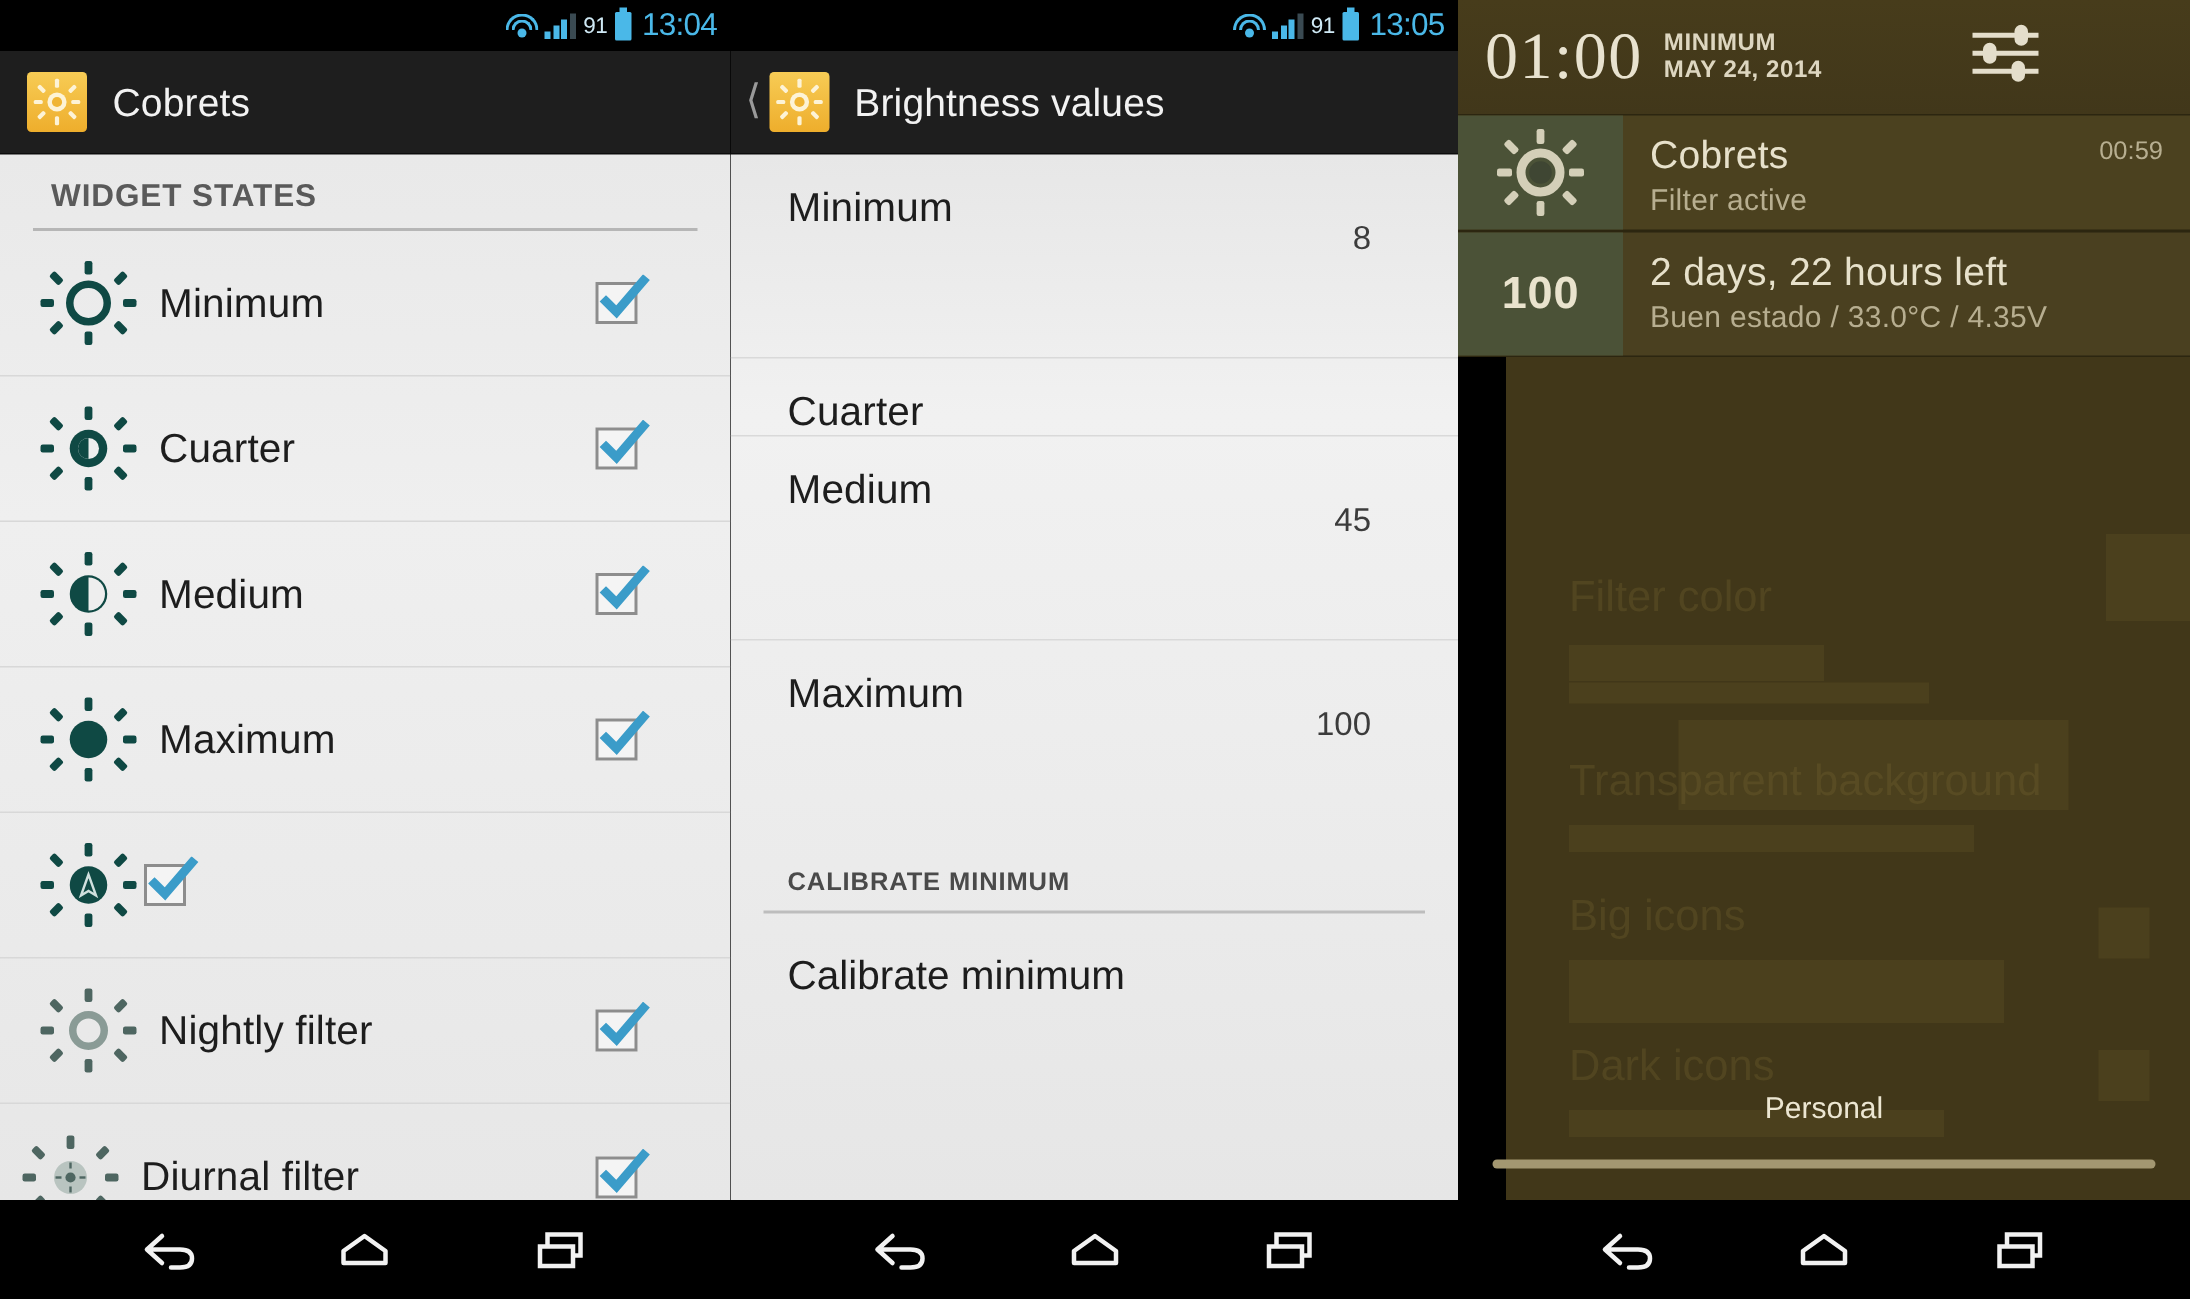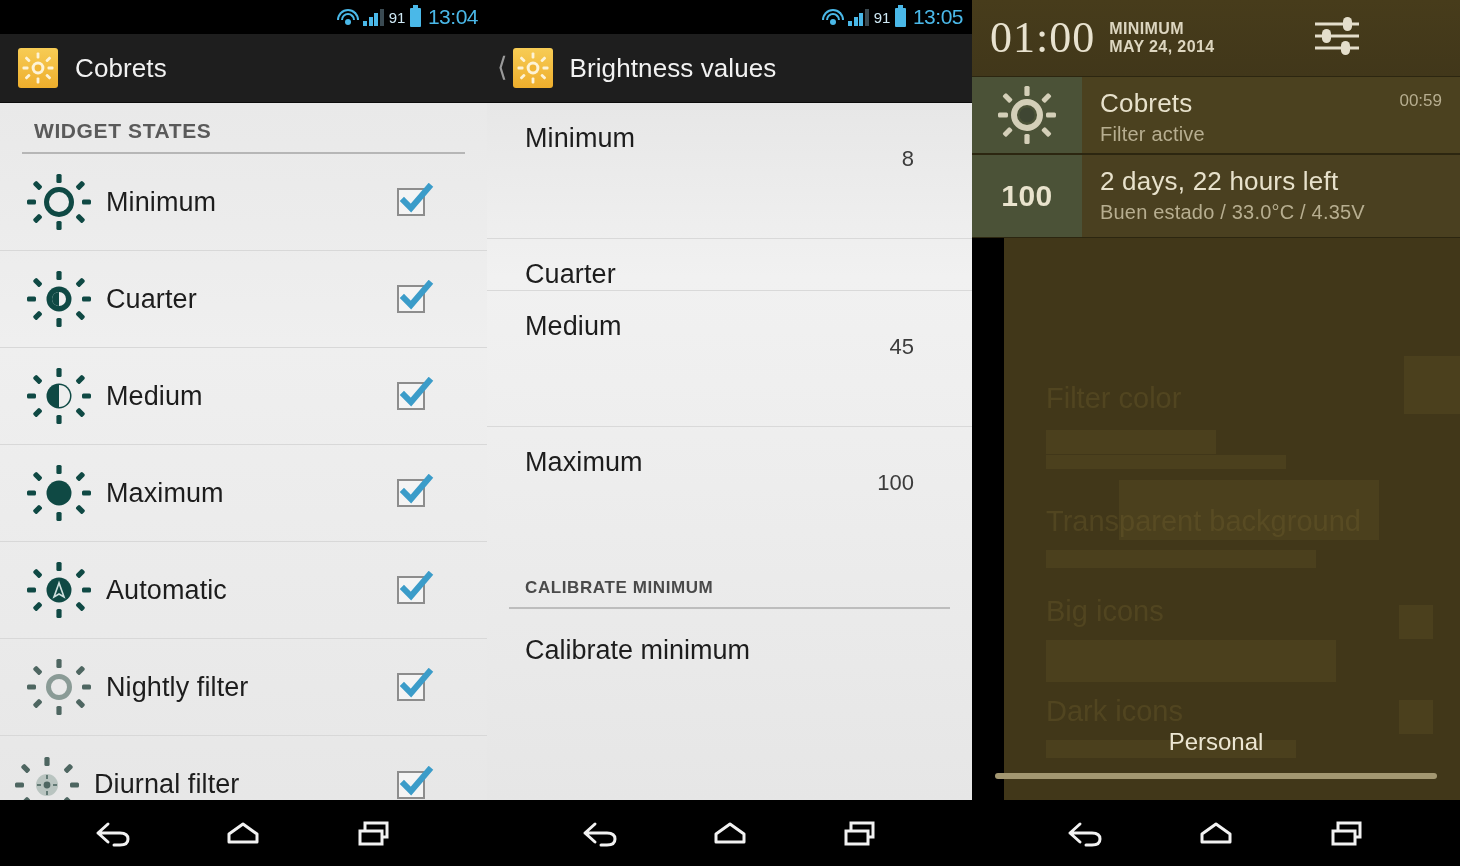--- a/index.html
+++ b/index.html
@@ -173,21 +173,21 @@
     color: #e9e3cd; font-size: 30px; font-weight: bold; letter-spacing: .5px;
   }
   .notif-body { flex: 1; padding: 11px 0 0 18px; }
   .notif-title { color: #e7e1cb; font-size: 26px; letter-spacing: .2px; }
   .notif-sub { color: #b7ae90; font-size: 20px; margin-top: 4px; letter-spacing: .2px; }
   .notif-time {
     color: #b7ae90; font-size: 17px; padding: 14px 18px 0 0; flex: none;
   }
   .personal-label {
     position: absolute; left: 0; right: 0; text-align: center;
-    color: #ece6d2; font-size: 24px;
+    color: #ece6d2; font-size: 20px;
   }
   .handle-bar {
     position: absolute; height: 6px; border-radius: 3px;
     background: #a39771;
   }
 
   
   .navbar {
     position: absolute; left: 0; right: 0; bottom: 0; height: 66px;
     background: #000; display: flex; align-items: center;
@@ -365,21 +365,20 @@
                 <rect x="5" y="27.4" width="9" height="5.2" rx="1.5"></rect>
                 <rect x="60" y="27.4" width="9" height="5.2" rx="1.5"></rect>
                 <rect x="13" y="9" width="5.2" height="9" rx="1.5" transform="rotate(-45 15.6 13.5)"></rect>
                 <rect x="55.8" y="9" width="5.2" height="9" rx="1.5" transform="rotate(45 58.4 13.5)"></rect>
                 <rect x="13" y="42" width="5.2" height="9" rx="1.5" transform="rotate(45 15.6 46.5)"></rect>
                 <rect x="55.8" y="42" width="5.2" height="9" rx="1.5" transform="rotate(-45 58.4 46.5)"></rect>
               </g>
             </g>
           </svg>
         </div>
-        <div class="row-label">Automatic</div>
         <div class="checkbox">
           <svg width="36" height="36" viewBox="0 0 36 36">
             <path d="M5 18 L12 25 L30 4" stroke="#3b9cc9" stroke-width="6" fill="none" stroke-linecap="square"></path>
           </svg>
         </div>
       </div>
 
       <div class="row">
         <div class="row-icon">
           <svg width="74" height="60" viewBox="0 0 74 60">

